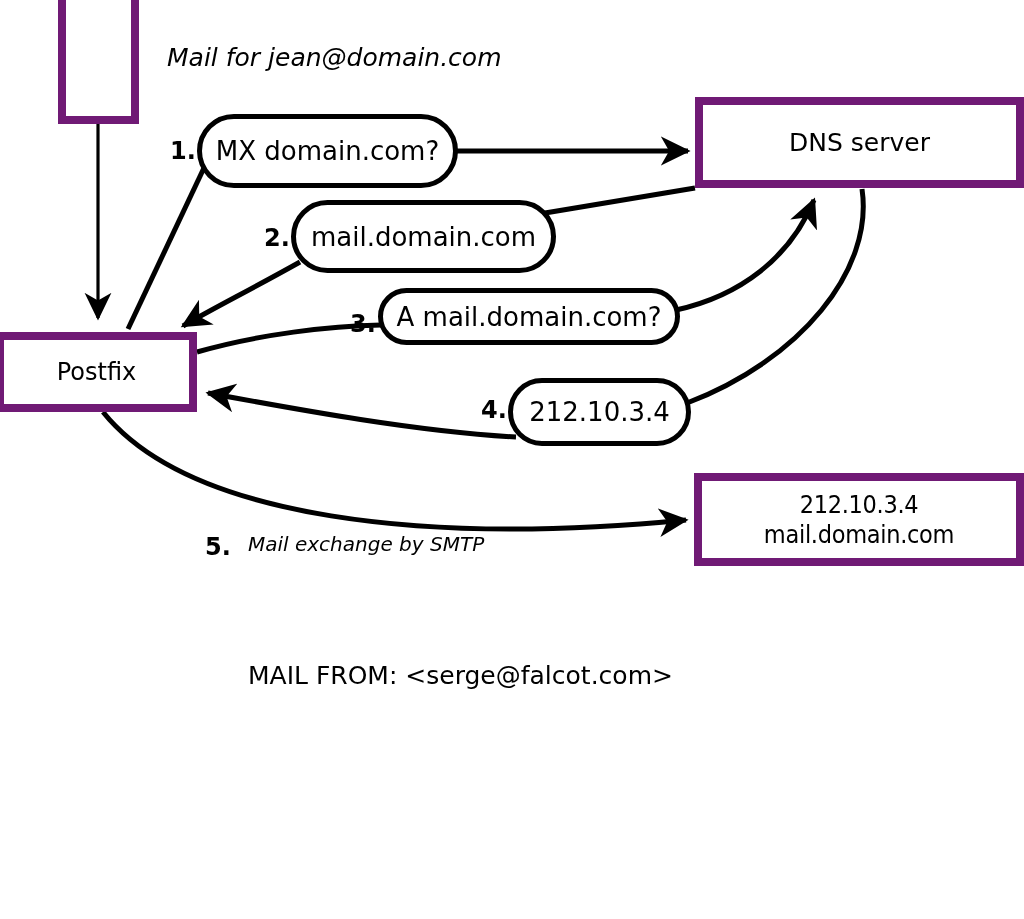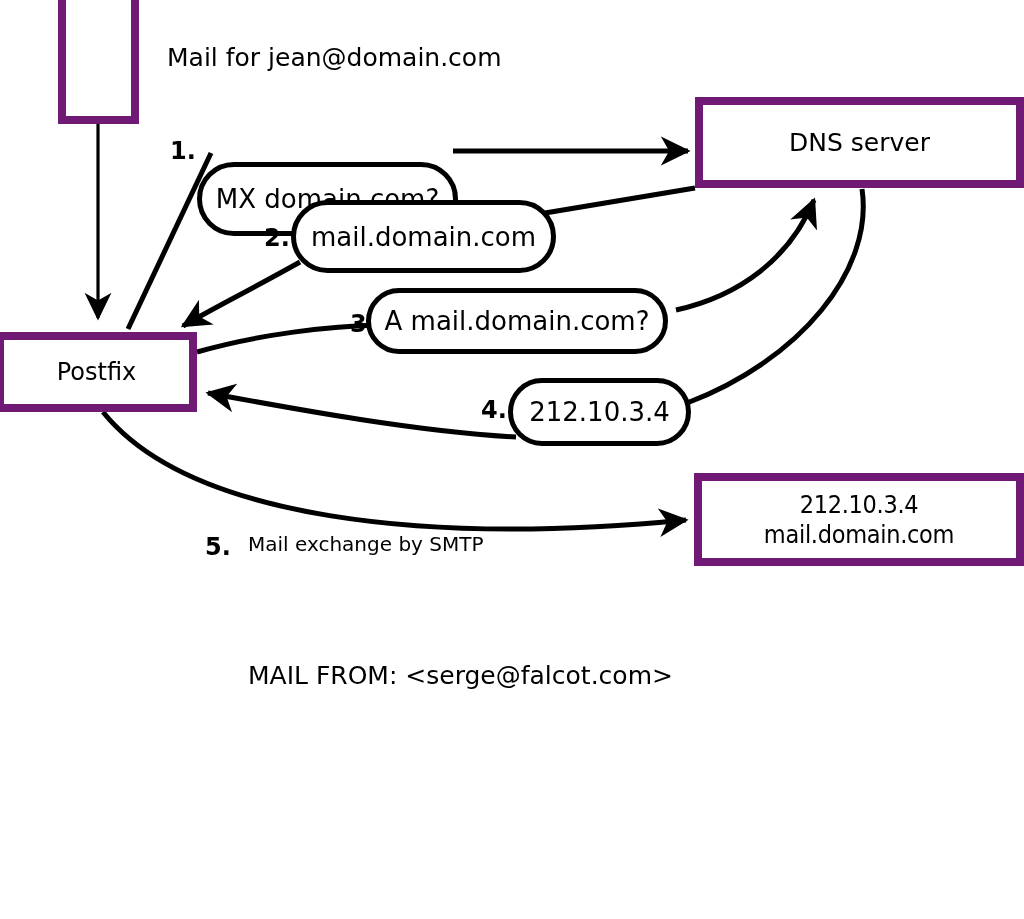--- a/index.html
+++ b/index.html
@@ -46,20 +46,21 @@
     white-space: nowrap;
   }
   .step-num {
     position: absolute;
     font-weight: bold;
     white-space: nowrap;
   }
   .plain-text {
     position: absolute;
     white-space: nowrap;
+    font-style: italic;
   }
   .transcript {
     position: absolute;
     white-space: pre;
     line-height: 32.6px;
   }
   .narrow-text {
     font-stretch: condensed;
     letter-spacing: -0.3px;
   }
@@ -129,31 +130,31 @@
   </div>
 
   <div class="node-box narrow-text" style="left:694px; top:473px; width:330px; height:93px; font-size:25px; flex-direction:column;">
     <span>212.10.3.4</span>
     <span>mail.domain.com</span>
   </div>
 
   <div class="plain-text" style="left:167px; top:43px; font-size:25px;">Mail for jean@domain.com</div>
 
   <div class="step-num" style="left:170px; top:137px; font-size:24px;">1.</div>
-  <div class="bubble" style="left:197px; top:114px; width:261px; height:74px; border-radius:37px; font-size:26px;margin-top:48px;">
+  <div class="bubble" style="left:197px; top:114px; width:261px; height:74px; border-radius:37px; font-size:26px;">
     <span>MX domain.com?</span>
   </div>
 
   <div class="step-num" style="left:264px; top:224px; font-size:24px;">2.</div>
   <div class="bubble" style="left:291px; top:200px; width:265px; height:73px; border-radius:37px; font-size:26px;">
     <span>mail.domain.com</span>
   </div>
 
   <div class="step-num" style="left:350px; top:310px; font-size:24px;">3.</div>
-  <div class="bubble" style="left:366px; top:288px; width:302px; height:66px; border-radius:36px; font-size:26px;">
+  <div class="bubble" style="left:378px; top:288px; width:302px; height:57px; border-radius:36px; font-size:26px;">
     <span>A mail.domain.com?</span>
   </div>
 
   <div class="step-num" style="left:481px; top:396px; font-size:24px;">4.</div>
   <div class="bubble" style="left:508px; top:378px; width:183px; height:68px; border-radius:34px; font-size:26px;">
     <span>212.10.3.4</span>
   </div>
 
   <div class="step-num" style="left:205px; top:533px; font-size:24px;">5.</div>
   <div class="plain-text" style="left:248px; top:532px; font-size:20px;">Mail exchange by SMTP</div>

